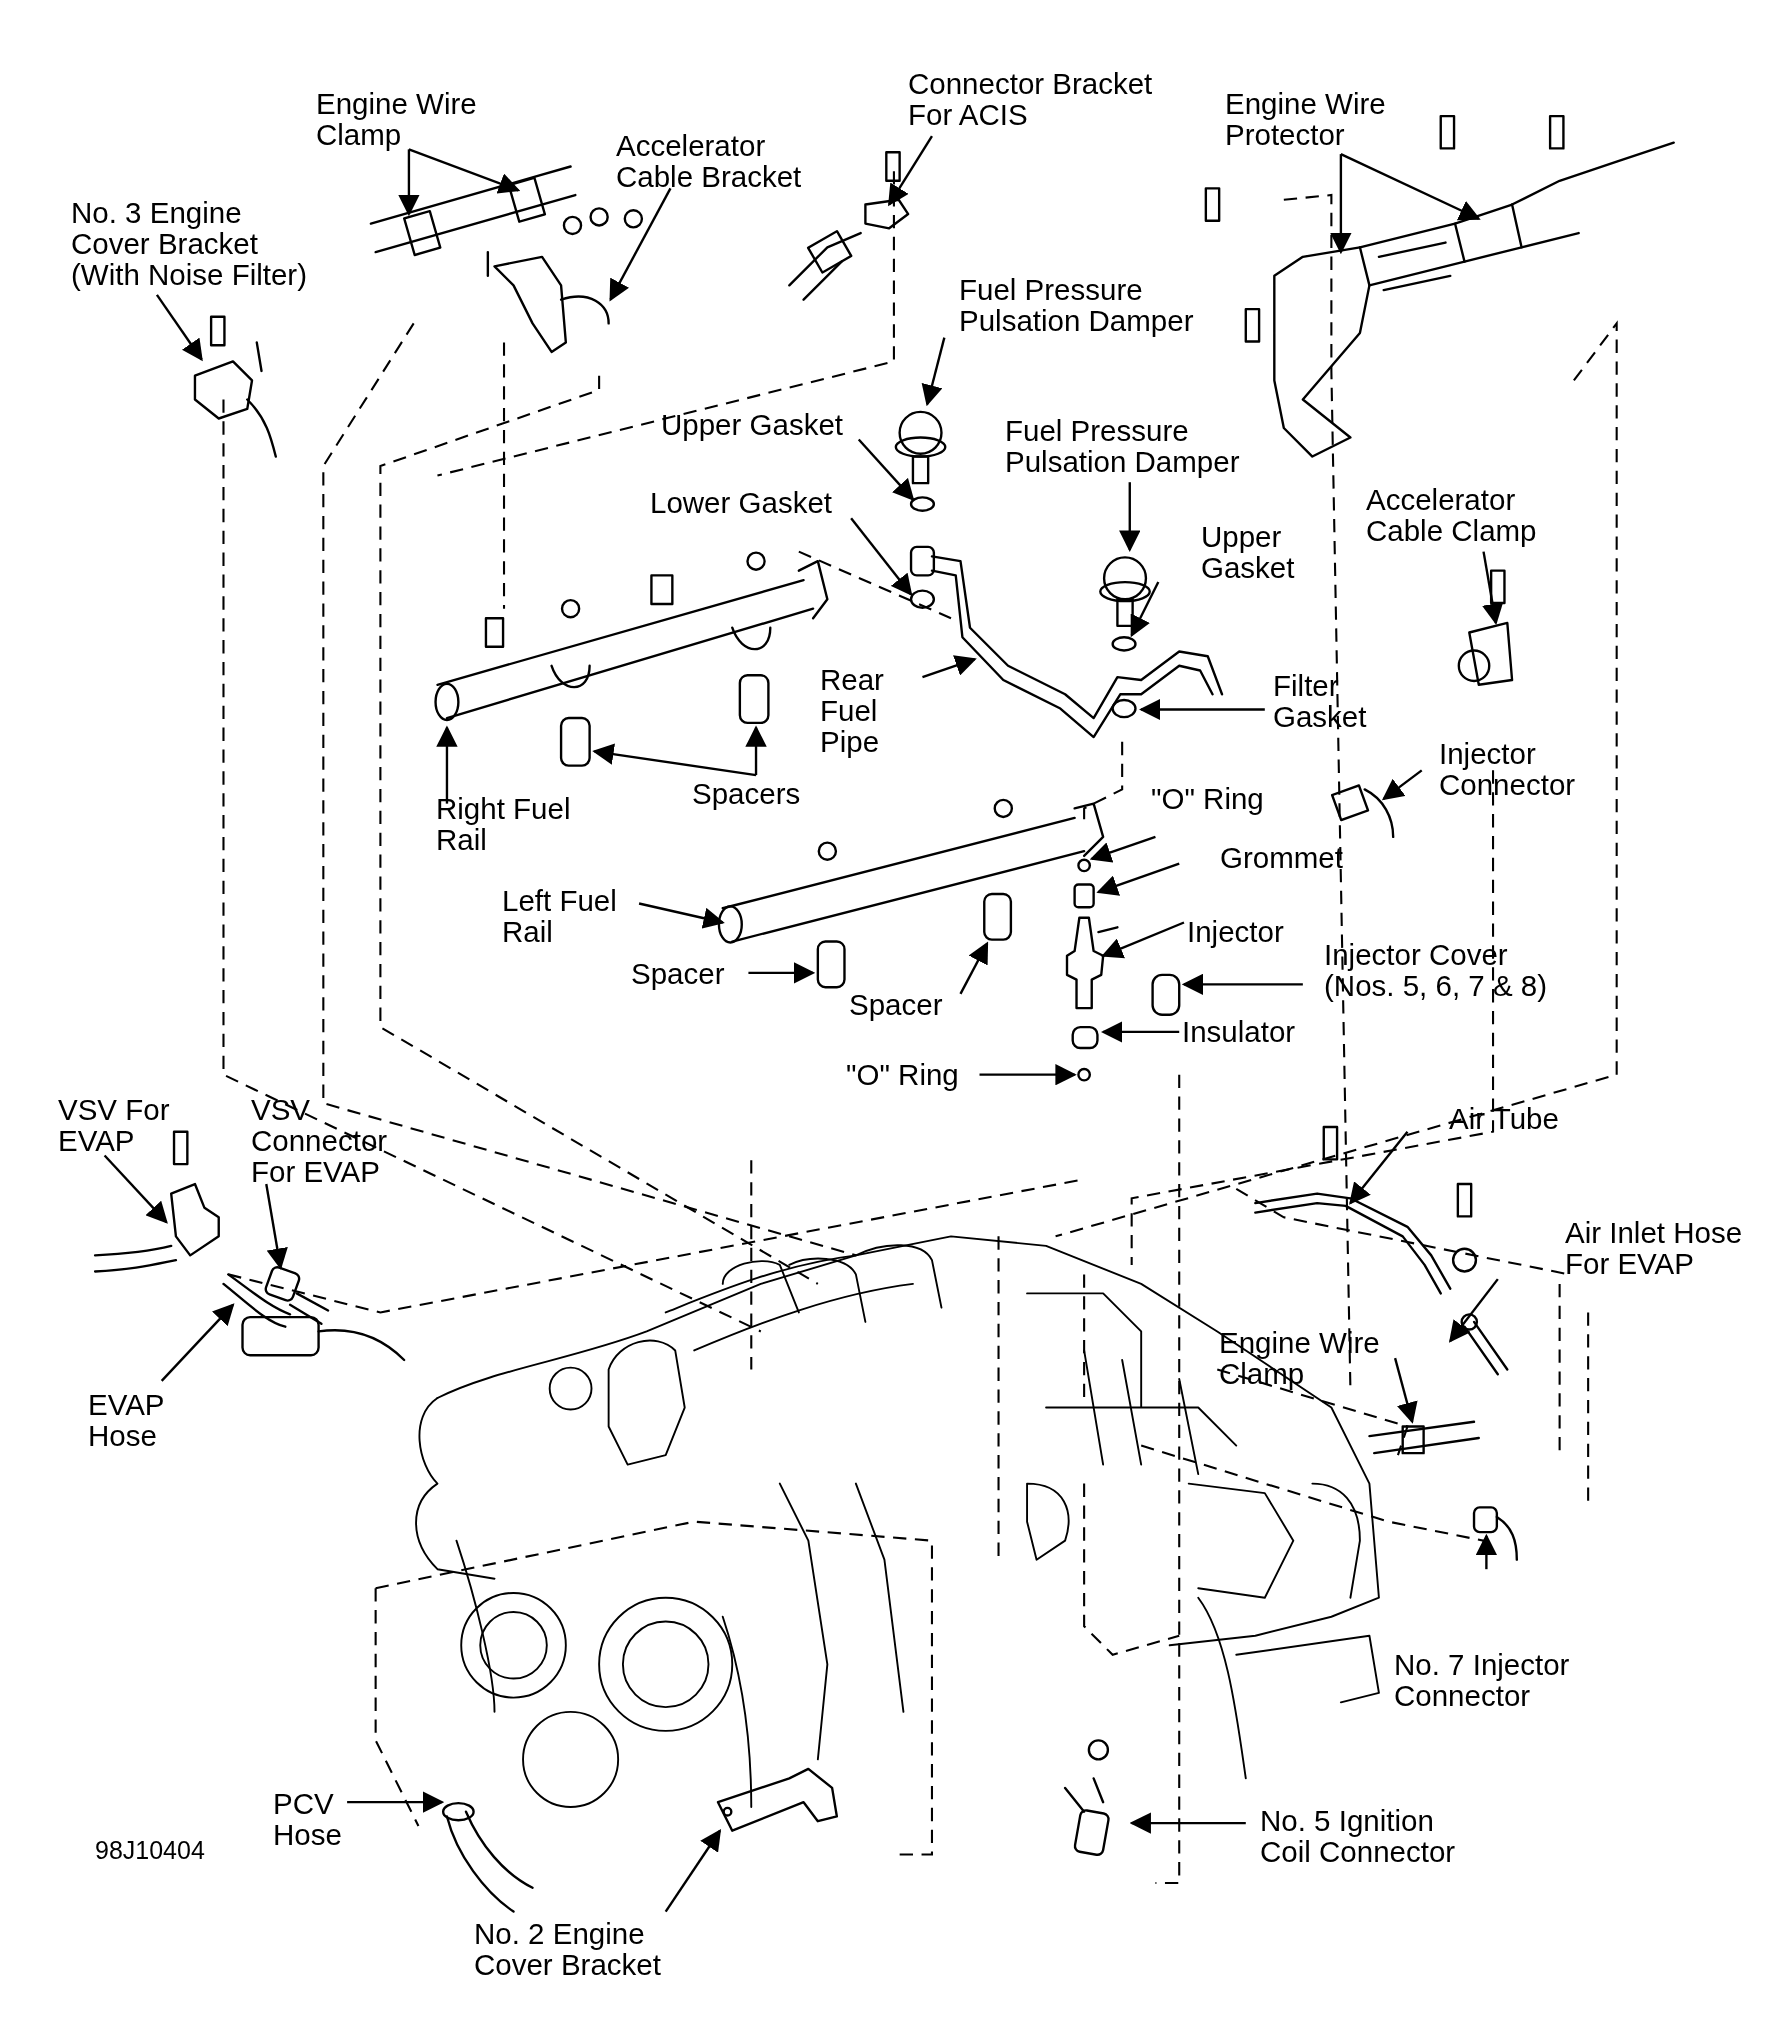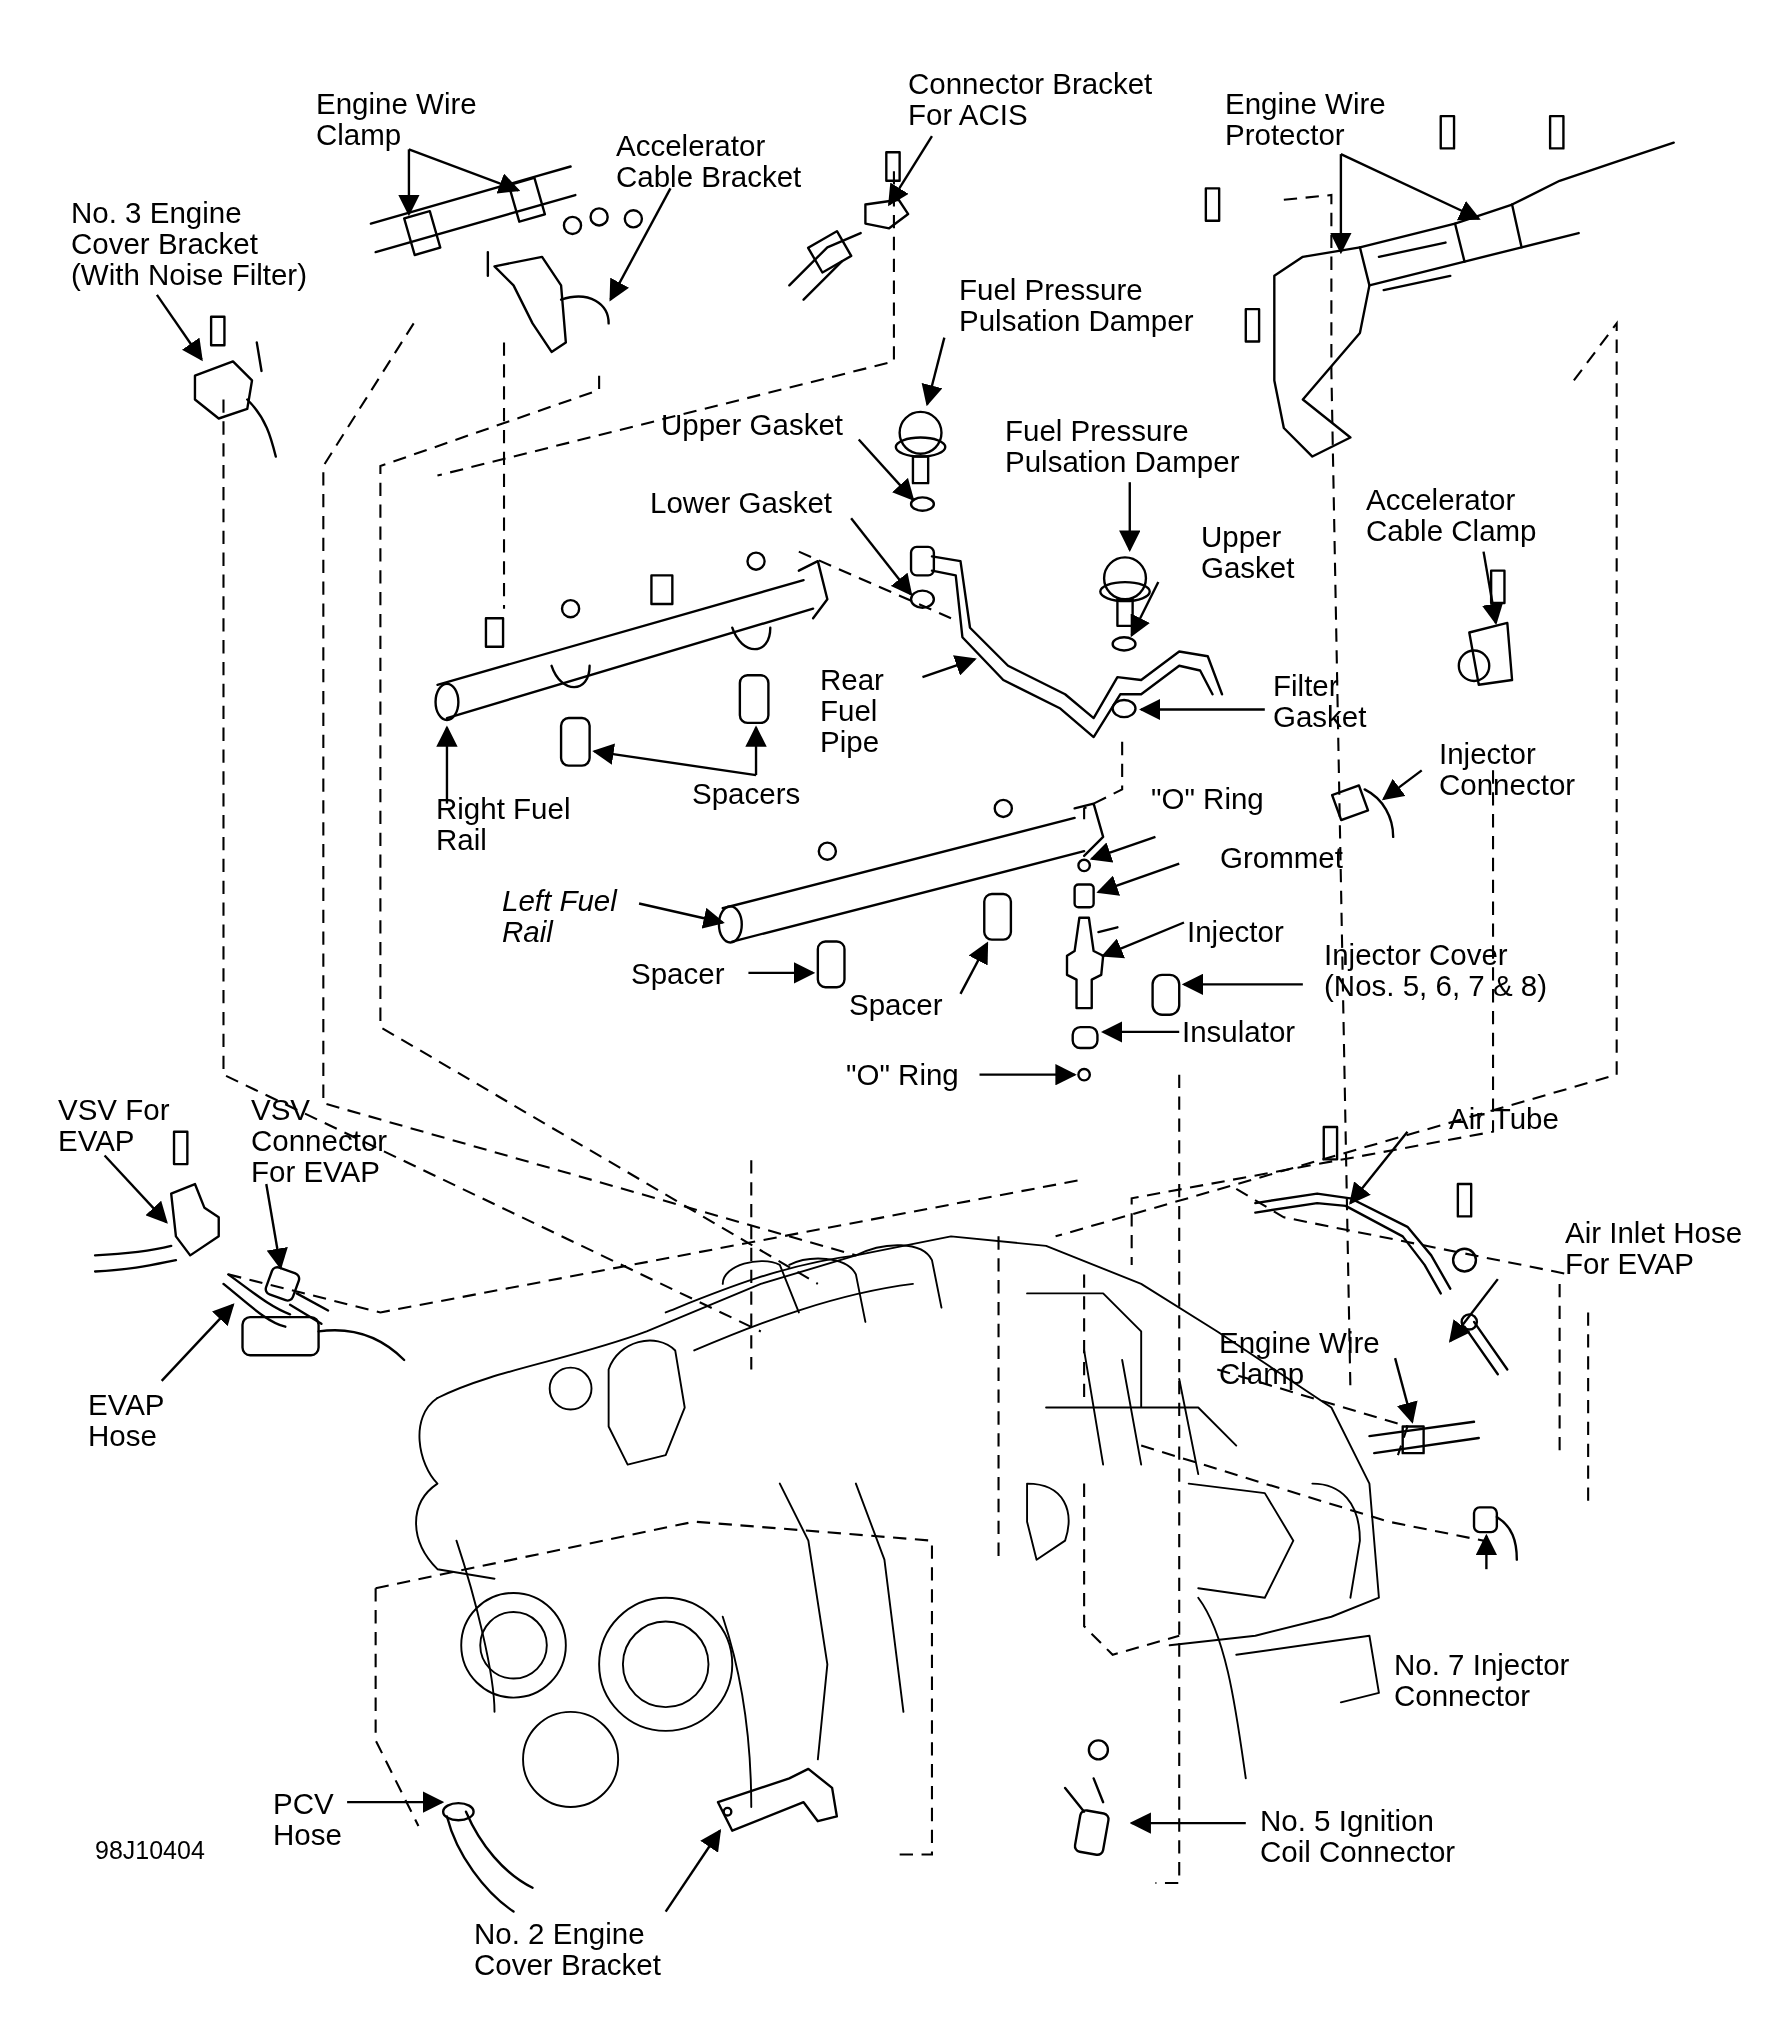--- a/index.html
+++ b/index.html
@@ -329,21 +329,21 @@
   <div class="lbl" style="left:820px;top:664px;">Rear
 Fuel
 Pipe</div>
   <div class="lbl" style="left:436px;top:793px;">Right Fuel
 Rail</div>
   <div class="lbl" style="left:692px;top:778px;">Spacers</div>
   <div class="lbl" style="left:1151px;top:783px;">"O" Ring</div>
   <div class="lbl" style="left:1172px;top:842px;margin-left:48px;">Grommet</div>
   <div class="lbl" style="left:1439px;top:738px;">Injector
 Connector</div>
-  <div class="lbl" style="left:502px;top:885px;font-style:italic;">Left Fuel
+  <div class="lbl" style="left:502px;top:885px;">Left Fuel
 Rail</div>
   <div class="lbl" style="left:1187px;top:916px;">Injector</div>
   <div class="lbl" style="left:1324px;top:939px;">Injector Cover
 (Nos. 5, 6, 7 &amp; 8)</div>
   <div class="lbl" style="left:631px;top:958px;">Spacer</div>
   <div class="lbl" style="left:849px;top:989px;">Spacer</div>
   <div class="lbl" style="left:1182px;top:1016px;text-align:right;">Insulator</div>
   <div class="lbl" style="left:846px;top:1059px;">"O" Ring</div>
   <div class="lbl" style="left:58px;top:1094px;">VSV For
 EVAP</div>

